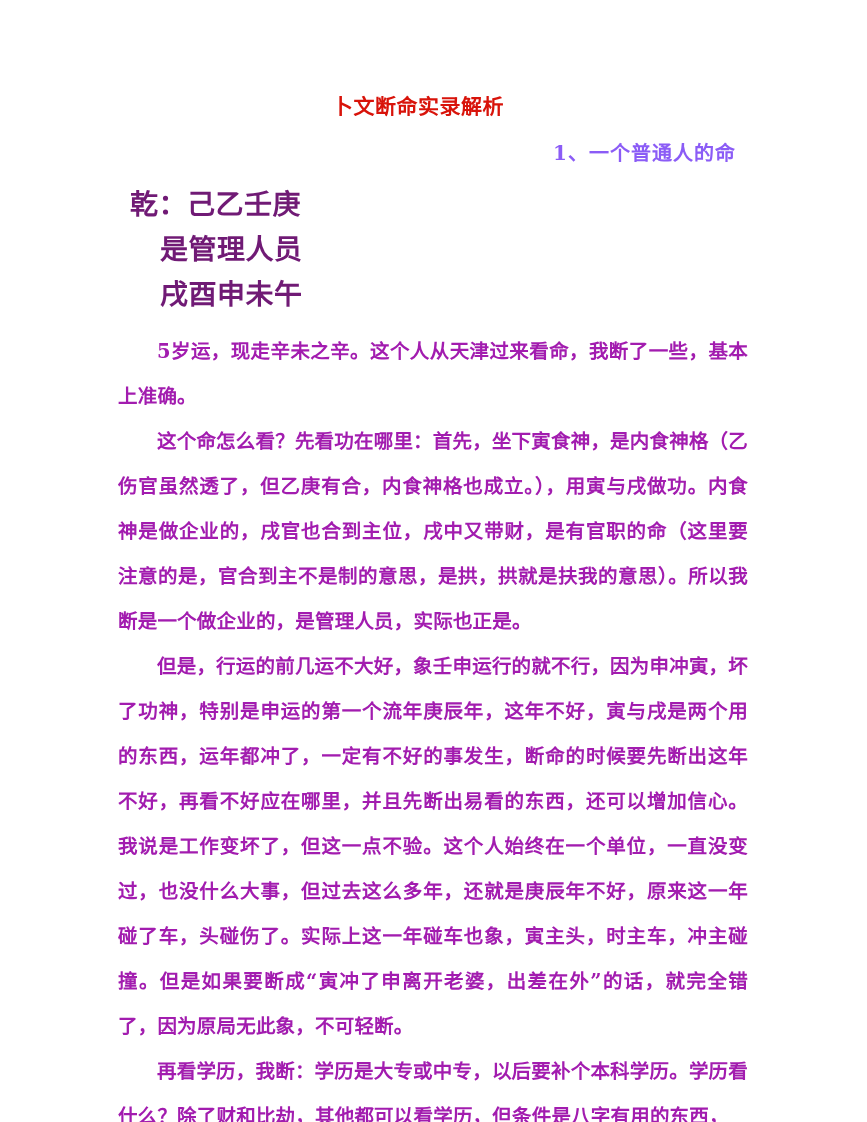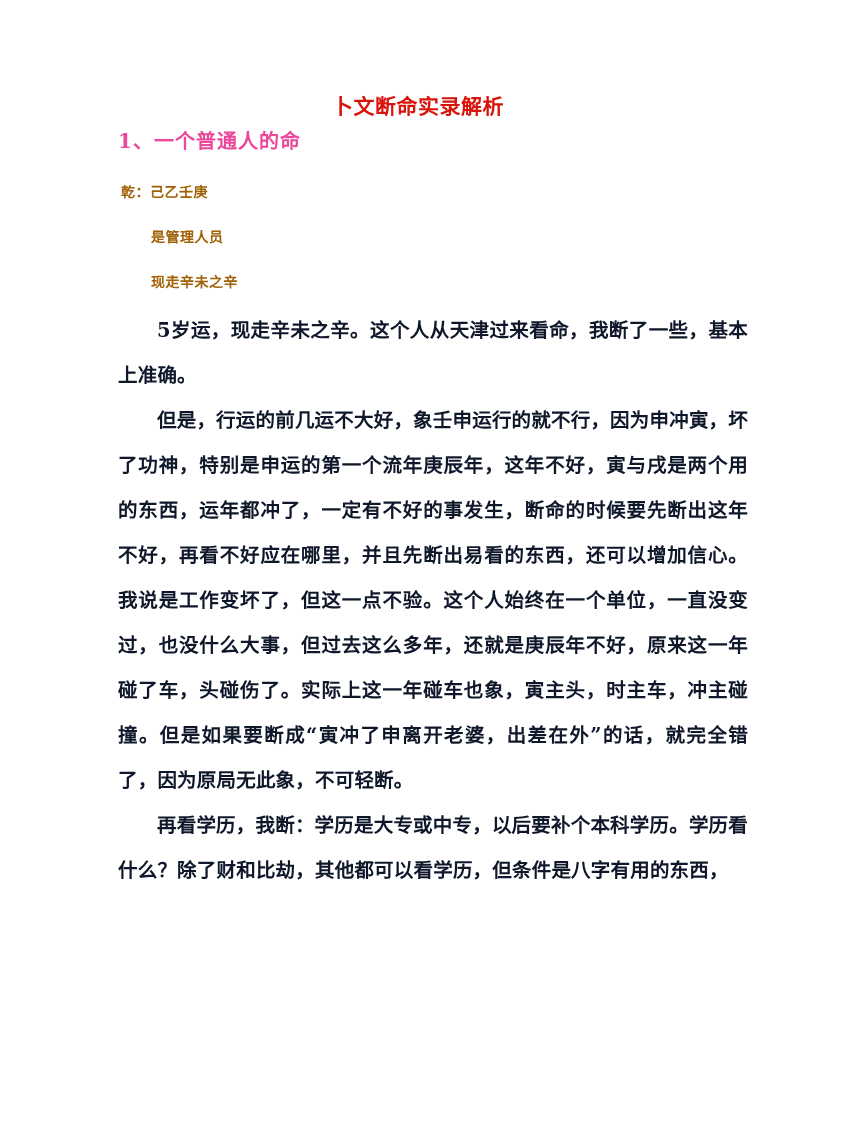--- a/index.html
+++ b/index.html
@@ -27,59 +27,59 @@
   }
 
   .doc-title {
     text-align: center;
     color: #d8130a;
     font-family: "DejaVu Sans", "Liberation Sans", sans-serif;
     font-weight: bold;
     font-size: 21px;
     line-height: 30px;
     letter-spacing: 0.5px;
-    margin: 0 0 4px 0;
+    margin: 0 0 16px 0;
     padding-right: 30px;
   }
 
   .doc-subtitle {
-    text-align: left;
-    color: #ec4899;
+    text-align: right;
+    color: #8b5cf6;
     font-family: "DejaVu Serif", "Liberation Serif", serif;
     font-weight: bold;
     font-size: 20px;
     line-height: 30px;
     letter-spacing: 1px;
     margin: 0 0 14px 0;
     padding-right: 12px;
   }
 
   .bazi-block {
     font-family: "DejaVu Serif", "Liberation Serif", serif;
     font-weight: bold;
-    font-size: 14px;
-    color: #a16207;
-    margin: 3px;
+    font-size: 28px;
+    color: #701a75;
+    margin: 12px;
   }
 
   .bazi-line {
     line-height: 45px;
     white-space: pre;
     letter-spacing: 0.5px;
   }
 
   .bazi-line.indented {
     padding-left: 30px;
   }
 
   .body-par {
     font-family: "DejaVu Serif", "Liberation Serif", serif;
     font-weight: bold;
     font-size: 19.5px;
-    color: #0f172a;
+    color: #a21caf;
     line-height: 45px;
     margin: 0;
     text-align: justify;
     text-justify: inter-ideograph;
     text-indent: 2em;
     letter-spacing: 0.2px;
     word-break: break-all;
   }
 </style>
 </head>
@@ -88,24 +88,25 @@
 <div class="page">
   <div class="content">
 
     <h1 class="doc-title">卜文断命实录解析</h1>
 
     <h2 class="doc-subtitle">1、一个普通人的命</h2>
 
     <div class="bazi-block">
       <div class="bazi-line">乾：己乙壬庚</div>
       <div class="bazi-line indented">是管理人员</div>
-      <div class="bazi-line indented">现走辛未之辛</div>
+      <div class="bazi-line indented">戌酉申未午</div>
     </div>
 
     <p class="body-par">5岁运，现走辛未之辛。这个人从天津过来看命，我断了一些，基本上准确。</p>
 
+    <p class="body-par">这个命怎么看？先看功在哪里：首先，坐下寅食神，是内食神格（乙伤官虽然透了，但乙庚有合，内食神格也成立。），用寅与戌做功。内食神是做企业的，戌官也合到主位，戌中又带财，是有官职的命（这里要注意的是，官合到主不是制的意思，是拱，拱就是扶我的意思）。所以我断是一个做企业的，是管理人员，实际也正是。</p>
 
     <p class="body-par">但是，行运的前几运不大好，象壬申运行的就不行，因为申冲寅，坏了功神，特别是申运的第一个流年庚辰年，这年不好，寅与戌是两个用的东西，运年都冲了，一定有不好的事发生，断命的时候要先断出这年不好，再看不好应在哪里，并且先断出易看的东西，还可以增加信心。我说是工作变坏了，但这一点不验。这个人始终在一个单位，一直没变过，也没什么大事，但过去这么多年，还就是庚辰年不好，原来这一年碰了车，头碰伤了。实际上这一年碰车也象，寅主头，时主车，冲主碰撞。但是如果要断成“寅冲了申离开老婆，出差在外”的话，就完全错了，因为原局无此象，不可轻断。</p>
 
     <p class="body-par">再看学历，我断：学历是大专或中专，以后要补个本科学历。学历看什么？除了财和比劫，其他都可以看学历，但条件是八字有用的东西，</p>
 
   </div>
 </div>
 
 </body></html>

